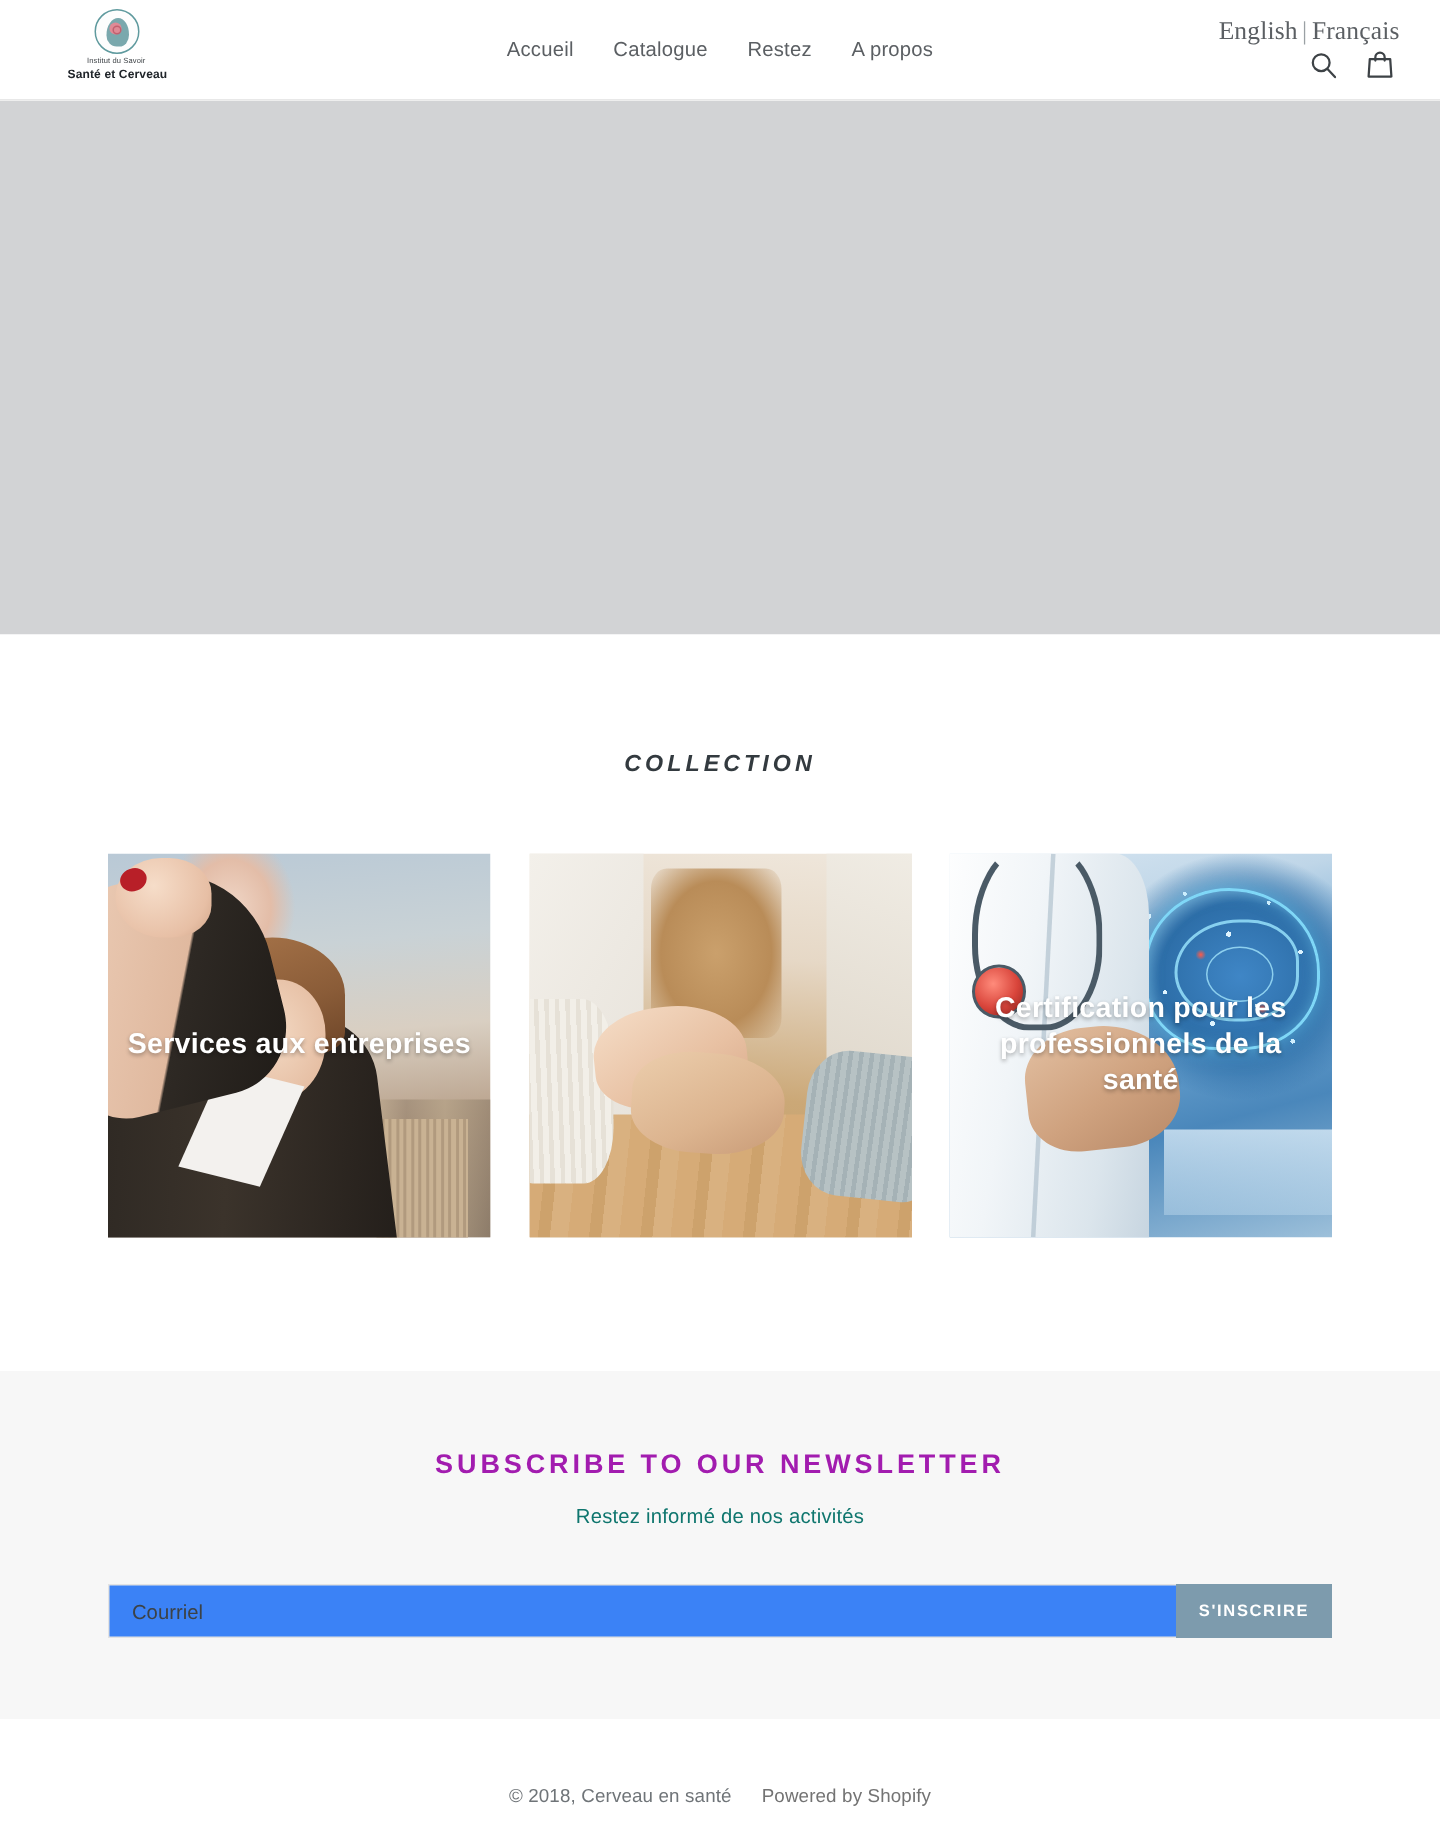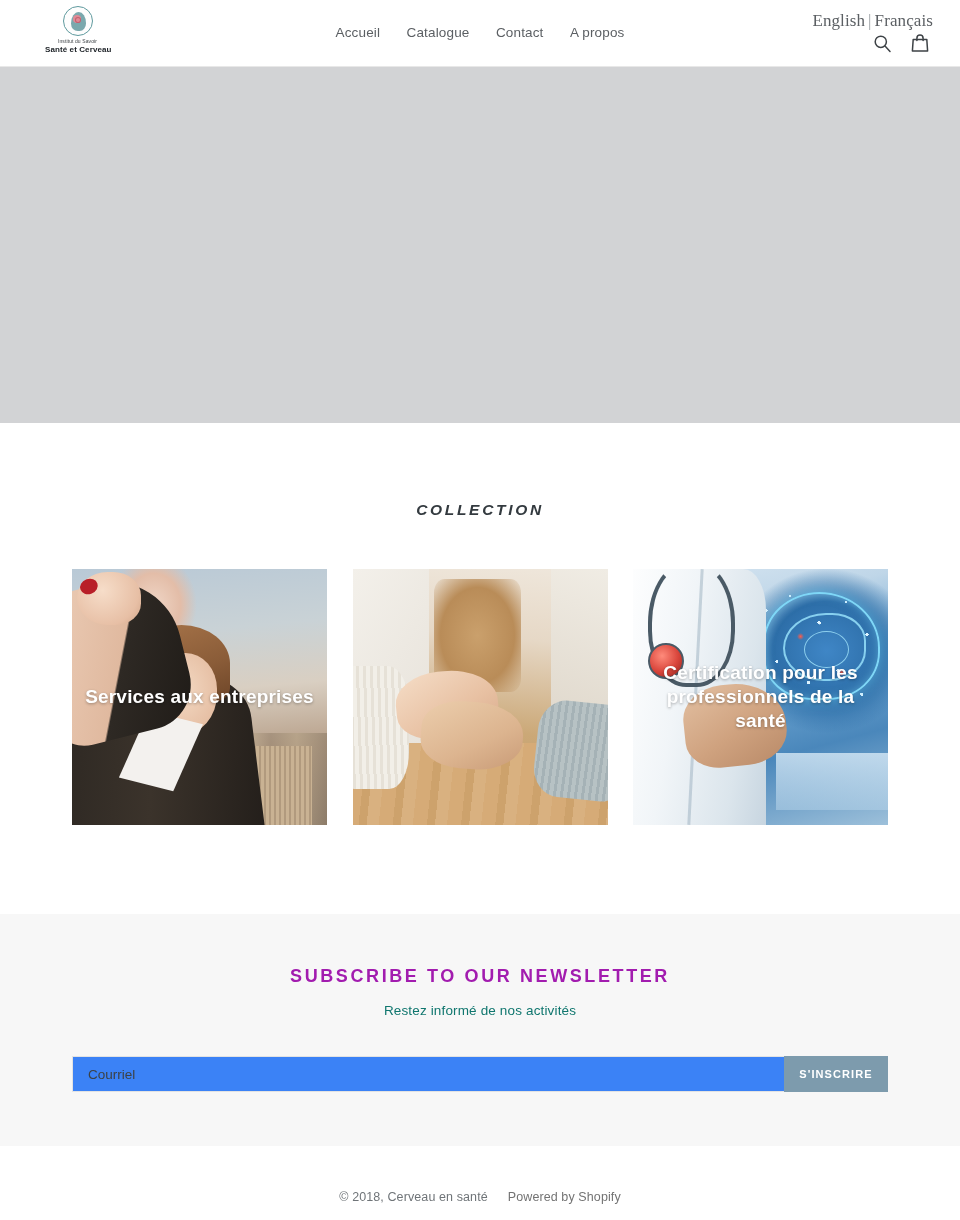--- a/index.html
+++ b/index.html
@@ -428,21 +428,21 @@
       <div class="logo-head"></div>
       <div class="logo-brain"></div>
     </div>
     <div class="logo-line1">Institut du Savoir</div>
     <div class="logo-line2">Santé et Cerveau</div>
   </a>
 
   <nav class="mainnav">
     <a href="#">Accueil</a>
     <a href="#">Catalogue</a>
-    <a href="#">Contact</a>
+    <a href="#">Restez</a>
     <a href="#">A propos</a>
   </nav>
 
   <div class="lang">
     <a href="#">English</a><span class="sep">|</span><a href="#">Français</a>
   </div>
 
   <div class="utilicons">
     <button class="icon-btn" aria-label="Search">
       <svg width="19" height="19" viewBox="0 0 19 19" fill="none" stroke="#3d4246" stroke-width="1.5">

